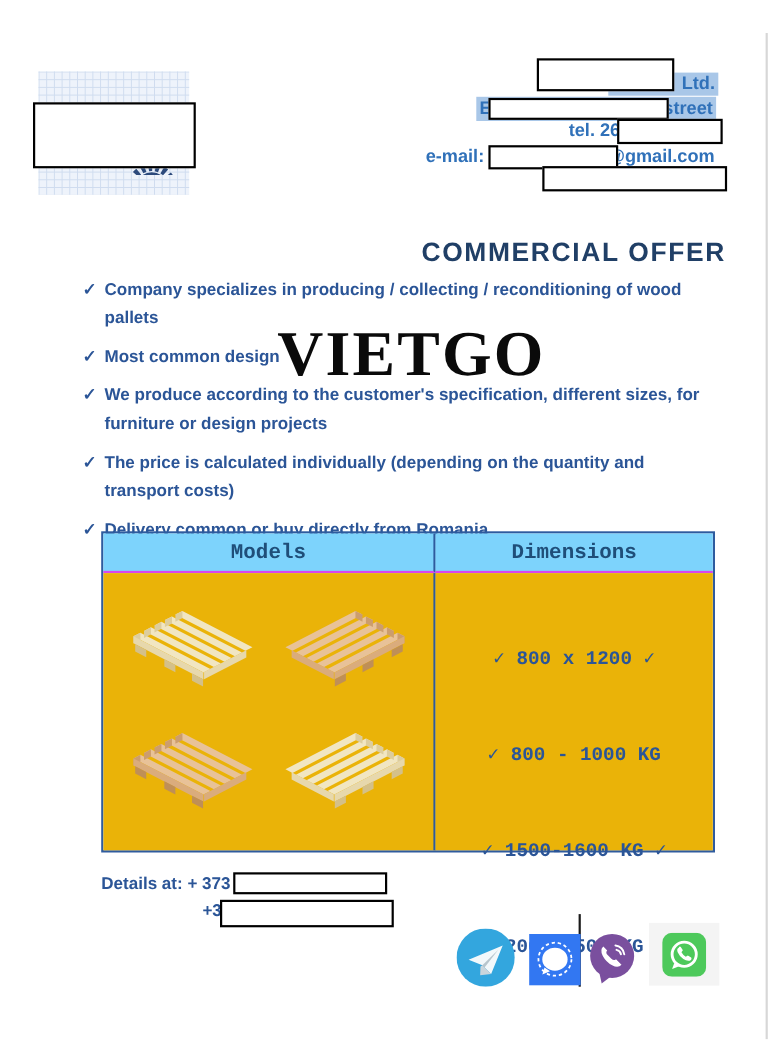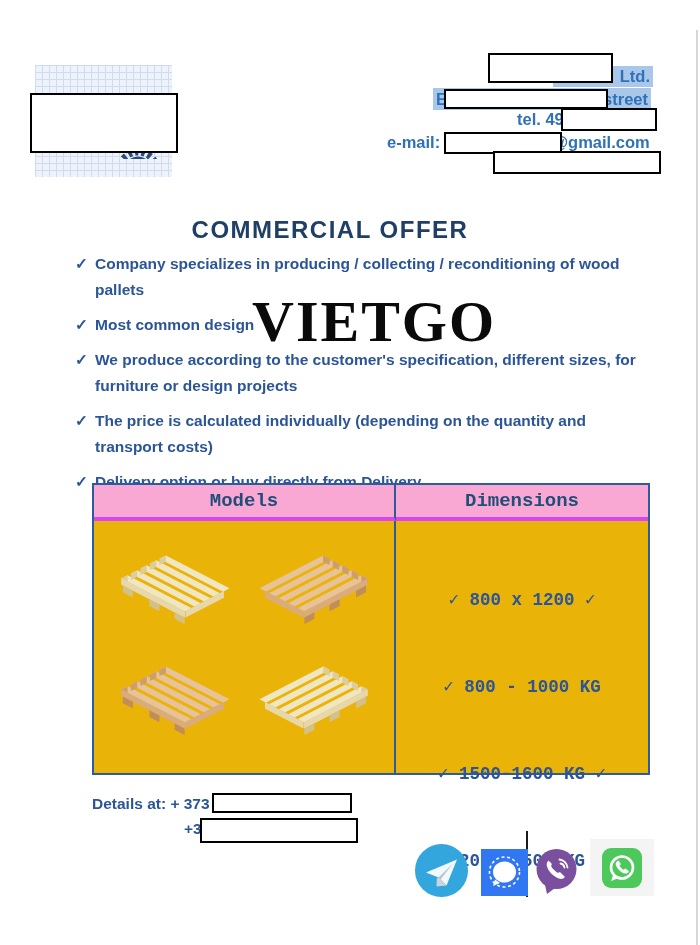--- a/index.html
+++ b/index.html
@@ -19,36 +19,36 @@
   .redact{position:absolute;background:#ffffff;border:2px solid #000;box-sizing:border-box;z-index:5;}
   .redact-thin{border-width:2px;}
 
   
   .hl{position:absolute;background:#a9c7e8;z-index:1;}
   .hdr-txt{position:absolute;color:#3071b9;font-weight:bold;font-size:16.5px;z-index:2;white-space:nowrap;}
   .hl .hdr-inner{position:relative;color:#3071b9;font-weight:bold;font-size:16.5px;
       display:flex;justify-content:space-between;width:100%;height:100%;align-items:center;padding:0 3px;box-sizing:border-box;}
 
   
-  .title{position:absolute;left:0;right:40px;top:216px;text-align:center;
+  .title{position:absolute;left:0;right:40px;top:216px;text-align:right;
       color:#203f66;font-weight:bold;font-size:24px;letter-spacing:1.5px;}
   .bullets{position:absolute;left:75px;top:251px;width:566px;}
   .bullet{display:flex;margin-bottom:9px;color:#2b5597;font-weight:bold;
       font-size:15.5px;line-height:26px;}
   .bullet .chk{width:20px;flex:0 0 20px;}
   .bullet .btxt{width:546px;}
 
   .watermark{position:absolute;left:252px;top:288px;z-index:4;
       font-family:"Liberation Serif",serif;font-weight:bold;font-size:58px;
       letter-spacing:2px;color:#0a0a0a;}
 
   
   .offer-table{position:absolute;left:92px;top:483px;width:558px;height:292px;
       border:2px solid #2e5b9e;box-sizing:border-box;display:flex;flex-wrap:wrap;}
-  .t-head{height:36px;background:#f9a8d4;border-bottom:4px solid #d946ef;box-sizing:border-box;
+  .t-head{height:36px;background:#7dd3fc;border-bottom:2px solid #d946ef;box-sizing:border-box;
       display:flex;align-items:center;justify-content:center;
       font-family:"Liberation Mono","DejaVu Sans Mono",monospace;font-weight:bold;
       font-size:19px;color:#1f4e79;letter-spacing:0px;}
   .t-col1{width:302px;border-right:2px solid #2e5b9e;box-sizing:border-box;}
   .t-col2{width:252px;text-align:center;}
   .t-cell{height:252px;background:#eab308;box-sizing:border-box;}
   .models-cell{display:grid;grid-template-columns:1fr 1fr;gap:2px 6px;padding:16px 14px;align-items:center;justify-items:center;}
   .dims-cell{padding:7px 8px;font-family:"Liberation Mono","DejaVu Sans Mono",monospace;
       font-weight:bold;font-size:17.5px;line-height:29px;color:#2b5597;white-space:pre;}
 
@@ -90,21 +90,21 @@
   <div class="redact" style="left:488px;top:53px;width:125px;height:30px;"></div>
 
   <div class="hl" style="left:433px;top:88px;width:218px;height:22px;">
     <div class="hdr-inner">
       <span>E</span>
       <span>street</span>
     </div>
   </div>
   <div class="redact" style="left:444px;top:89px;width:164px;height:20px;"></div>
 
-  <div class="hdr-txt" style="left:517px;top:110px;">tel. 49</div>
+  <div class="hdr-txt" style="left:517px;top:110px;">tel. 26</div>
   <div class="redact" style="left:561px;top:108px;width:96px;height:23px;"></div>
 
   <div class="hdr-txt" style="left:387px;top:133px;">e-mail:</div>
   <div class="hdr-txt" style="left:552px;top:133px;">@gmail.com</div>
   <div class="redact" style="left:444px;top:132px;width:118px;height:22px;"></div>
   <div class="redact" style="left:493px;top:151px;width:168px;height:23px;"></div>
 
   <div class="title">COMMERCIAL OFFER</div>
 
   <div class="bullets">
@@ -119,21 +119,21 @@
     <div class="bullet">
       <span class="chk">✓</span>
       <span class="btxt">We produce according to the customer's specification, different sizes, for furniture or design projects</span>
     </div>
     <div class="bullet">
       <span class="chk">✓</span>
       <span class="btxt">The price is calculated individually (depending on the quantity and transport costs)</span>
     </div>
     <div class="bullet">
       <span class="chk">✓</span>
-      <span class="btxt">Delivery option or buy directly from Delivery</span>
+      <span class="btxt">Delivery common or buy directly from Romania</span>
     </div>
   </div>
 
   <div class="watermark">VIETGO</div>
 
   <div class="offer-table">
     <div class="t-head t-col1">Models</div>
     <div class="t-head t-col2">Dimensions</div>
 
     <div class="t-cell t-col1 models-cell">

